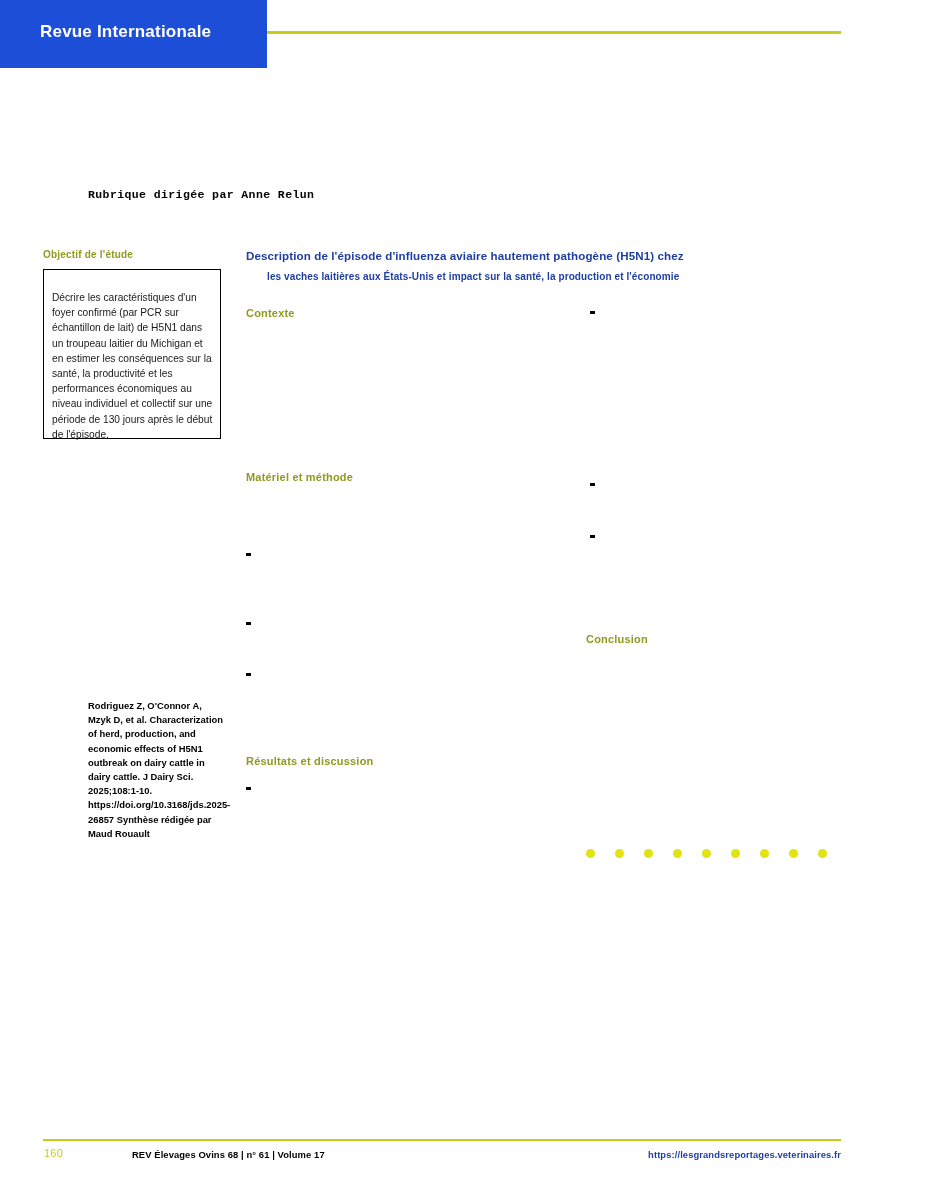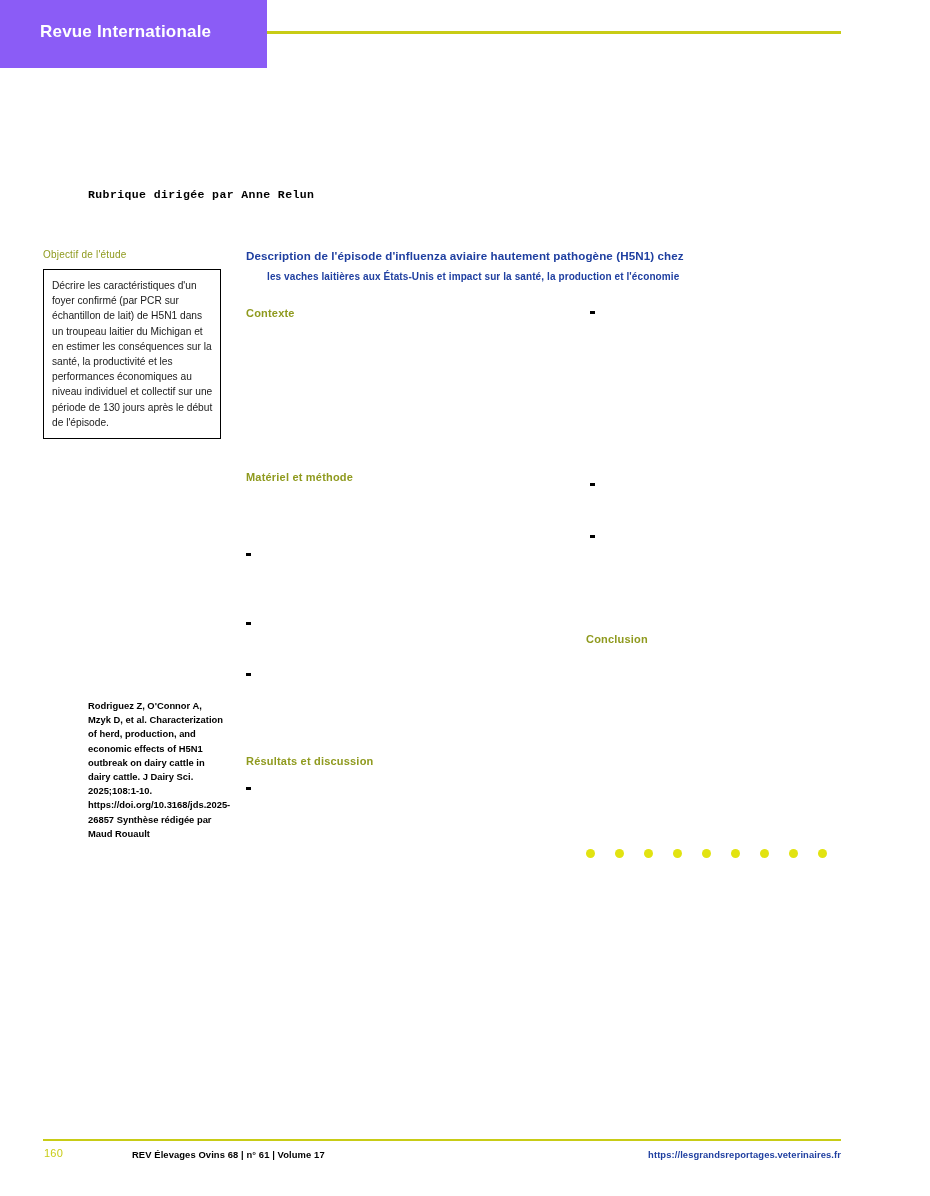--- a/index.html
+++ b/index.html
@@ -22,21 +22,21 @@
     top: 0;
     width: 930px;
     height: 68px;
   }
   #header-tab {
     position: absolute;
     left: 0;
     top: 0;
     width: 267px;
     height: 68px;
-    background: #8b5cf6;
+    background: #1d4ed8;
   }
   #header-tab-label {
     position: absolute;
     left: 40px;
     top: 22px;
     font-size: 17px;
     font-weight: bold;
     color: #ffffff;
     letter-spacing: 0.2px;
   }
@@ -60,37 +60,37 @@
     letter-spacing: 0.4px;
     font-family: Liberation Mono, monospace;
   }
 
   
   #objective-title {
     position: absolute;
     left: 43px;
     top: 249px;
     font-size: 10px;
-    font-weight: normal;
+    font-weight: bold;
     color: #8f9a1e;
     letter-spacing: 0.2px;
   }
   #objective-box {
     position: absolute;
     left: 43px;
     top: 269px;
     width: 178px;
     height: 170px;
     border: 1px solid #000000;
     box-sizing: border-box;
   }
   #objective-text {
     position: absolute;
     left: 8px;
-    top: 8px;
+    top: 20px;
     width: 162px;
     font-size: 10.2px;
     line-height: 15.2px;
     color: #1a1a1a;
     white-space: pre-line;
   }
 
   #citation {
     position: absolute;
     left: 88px;

